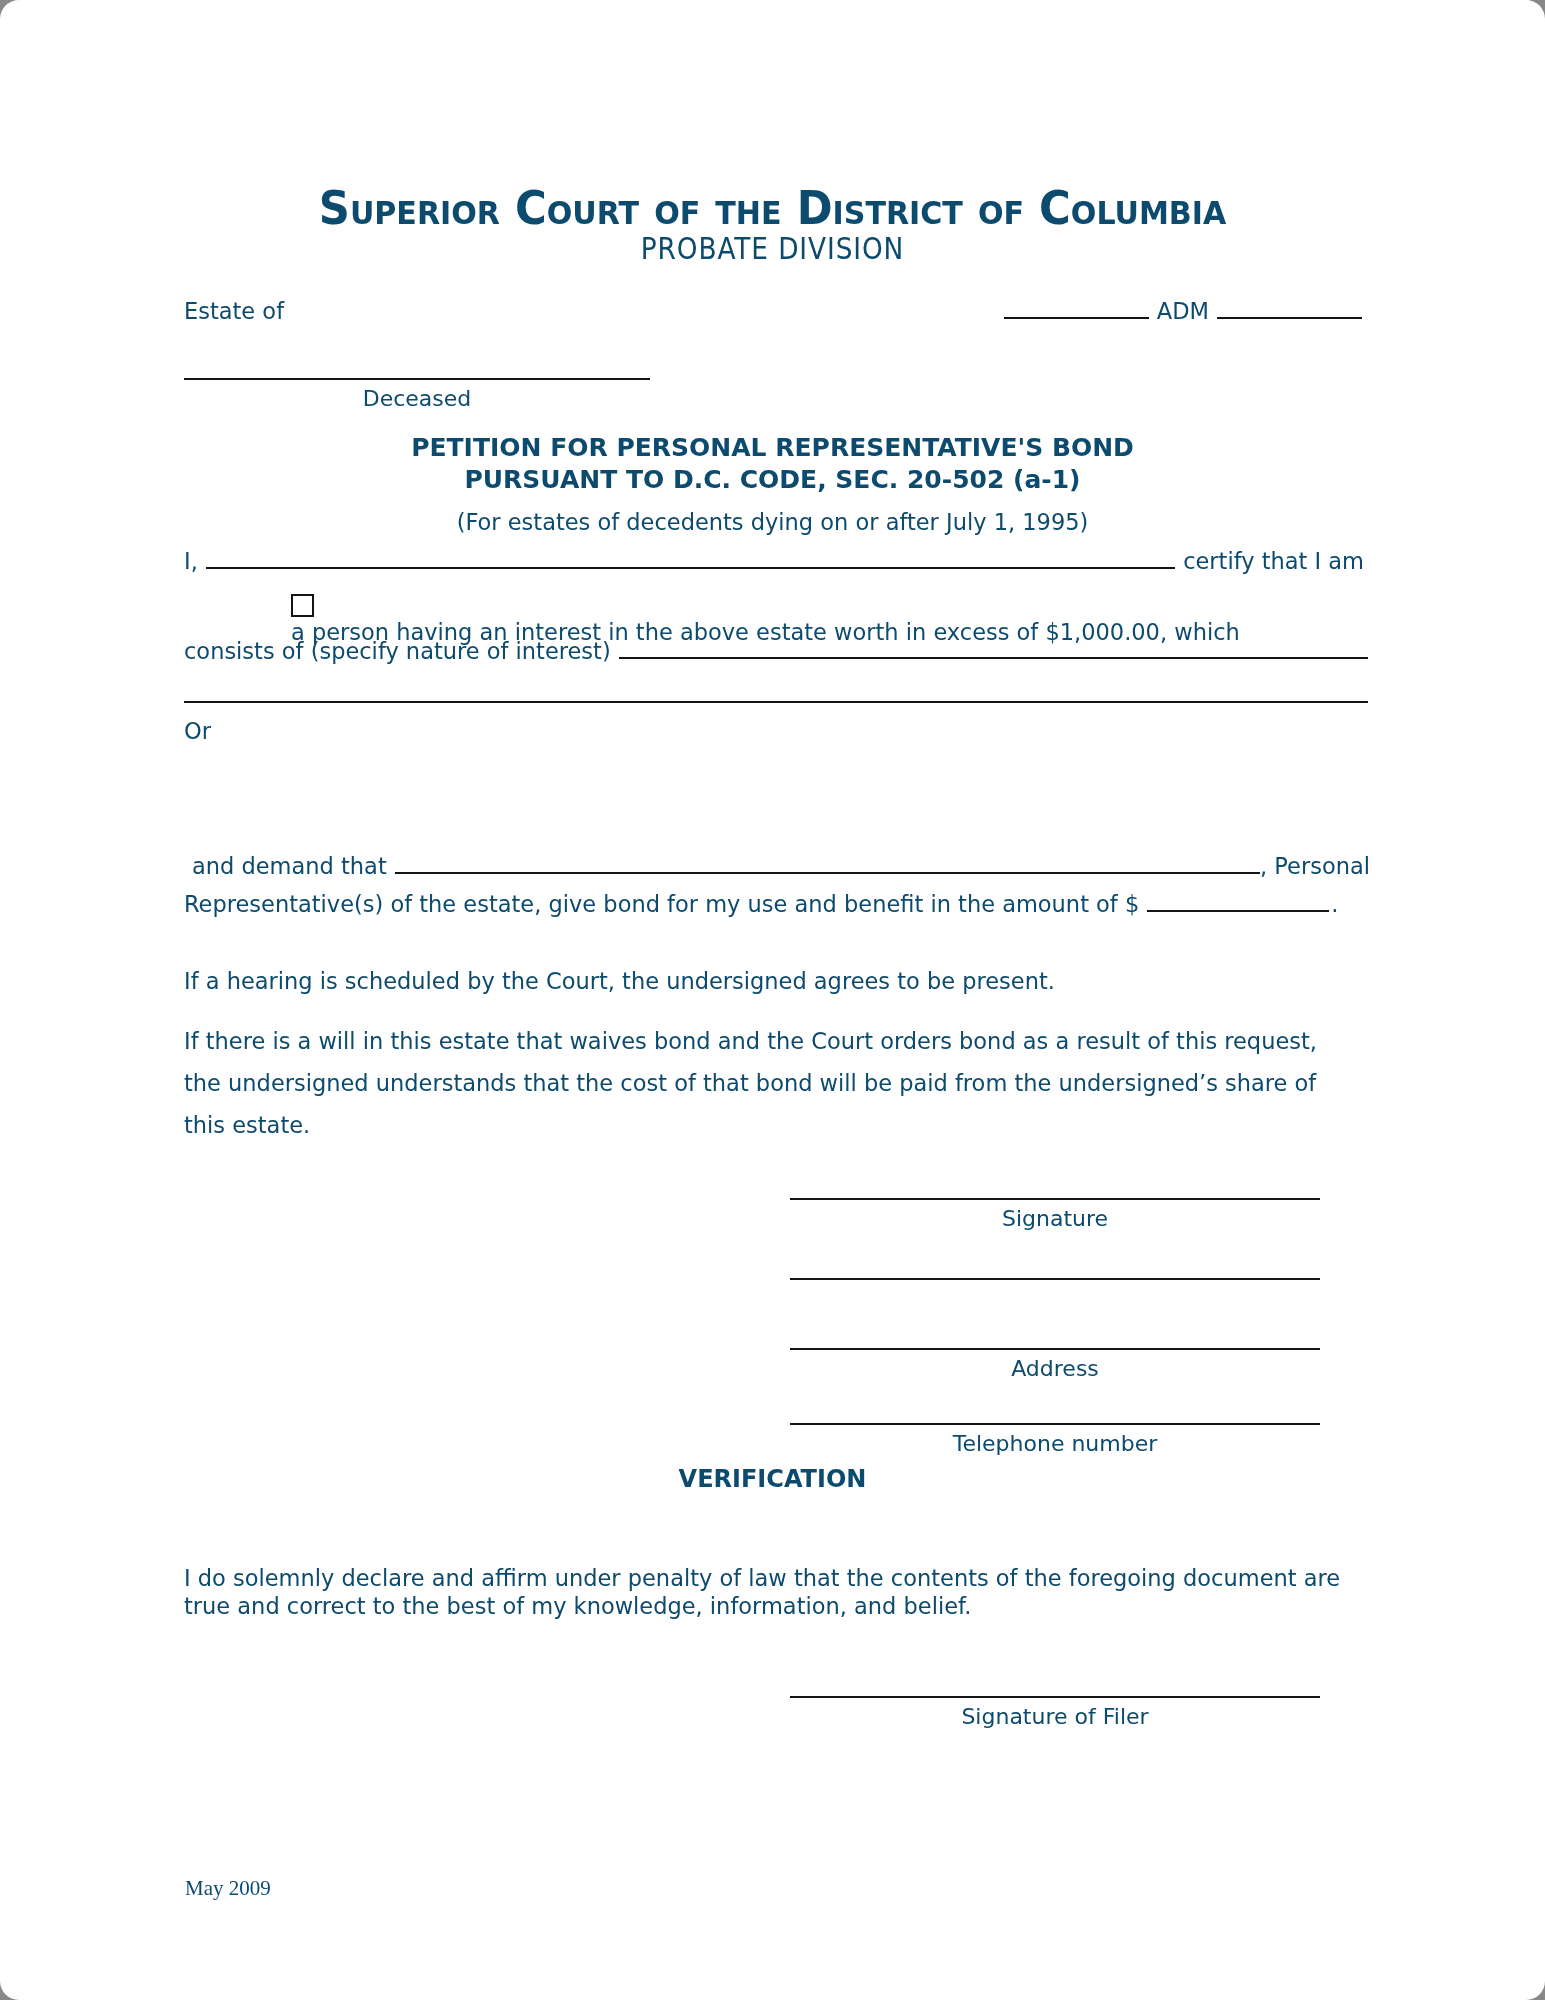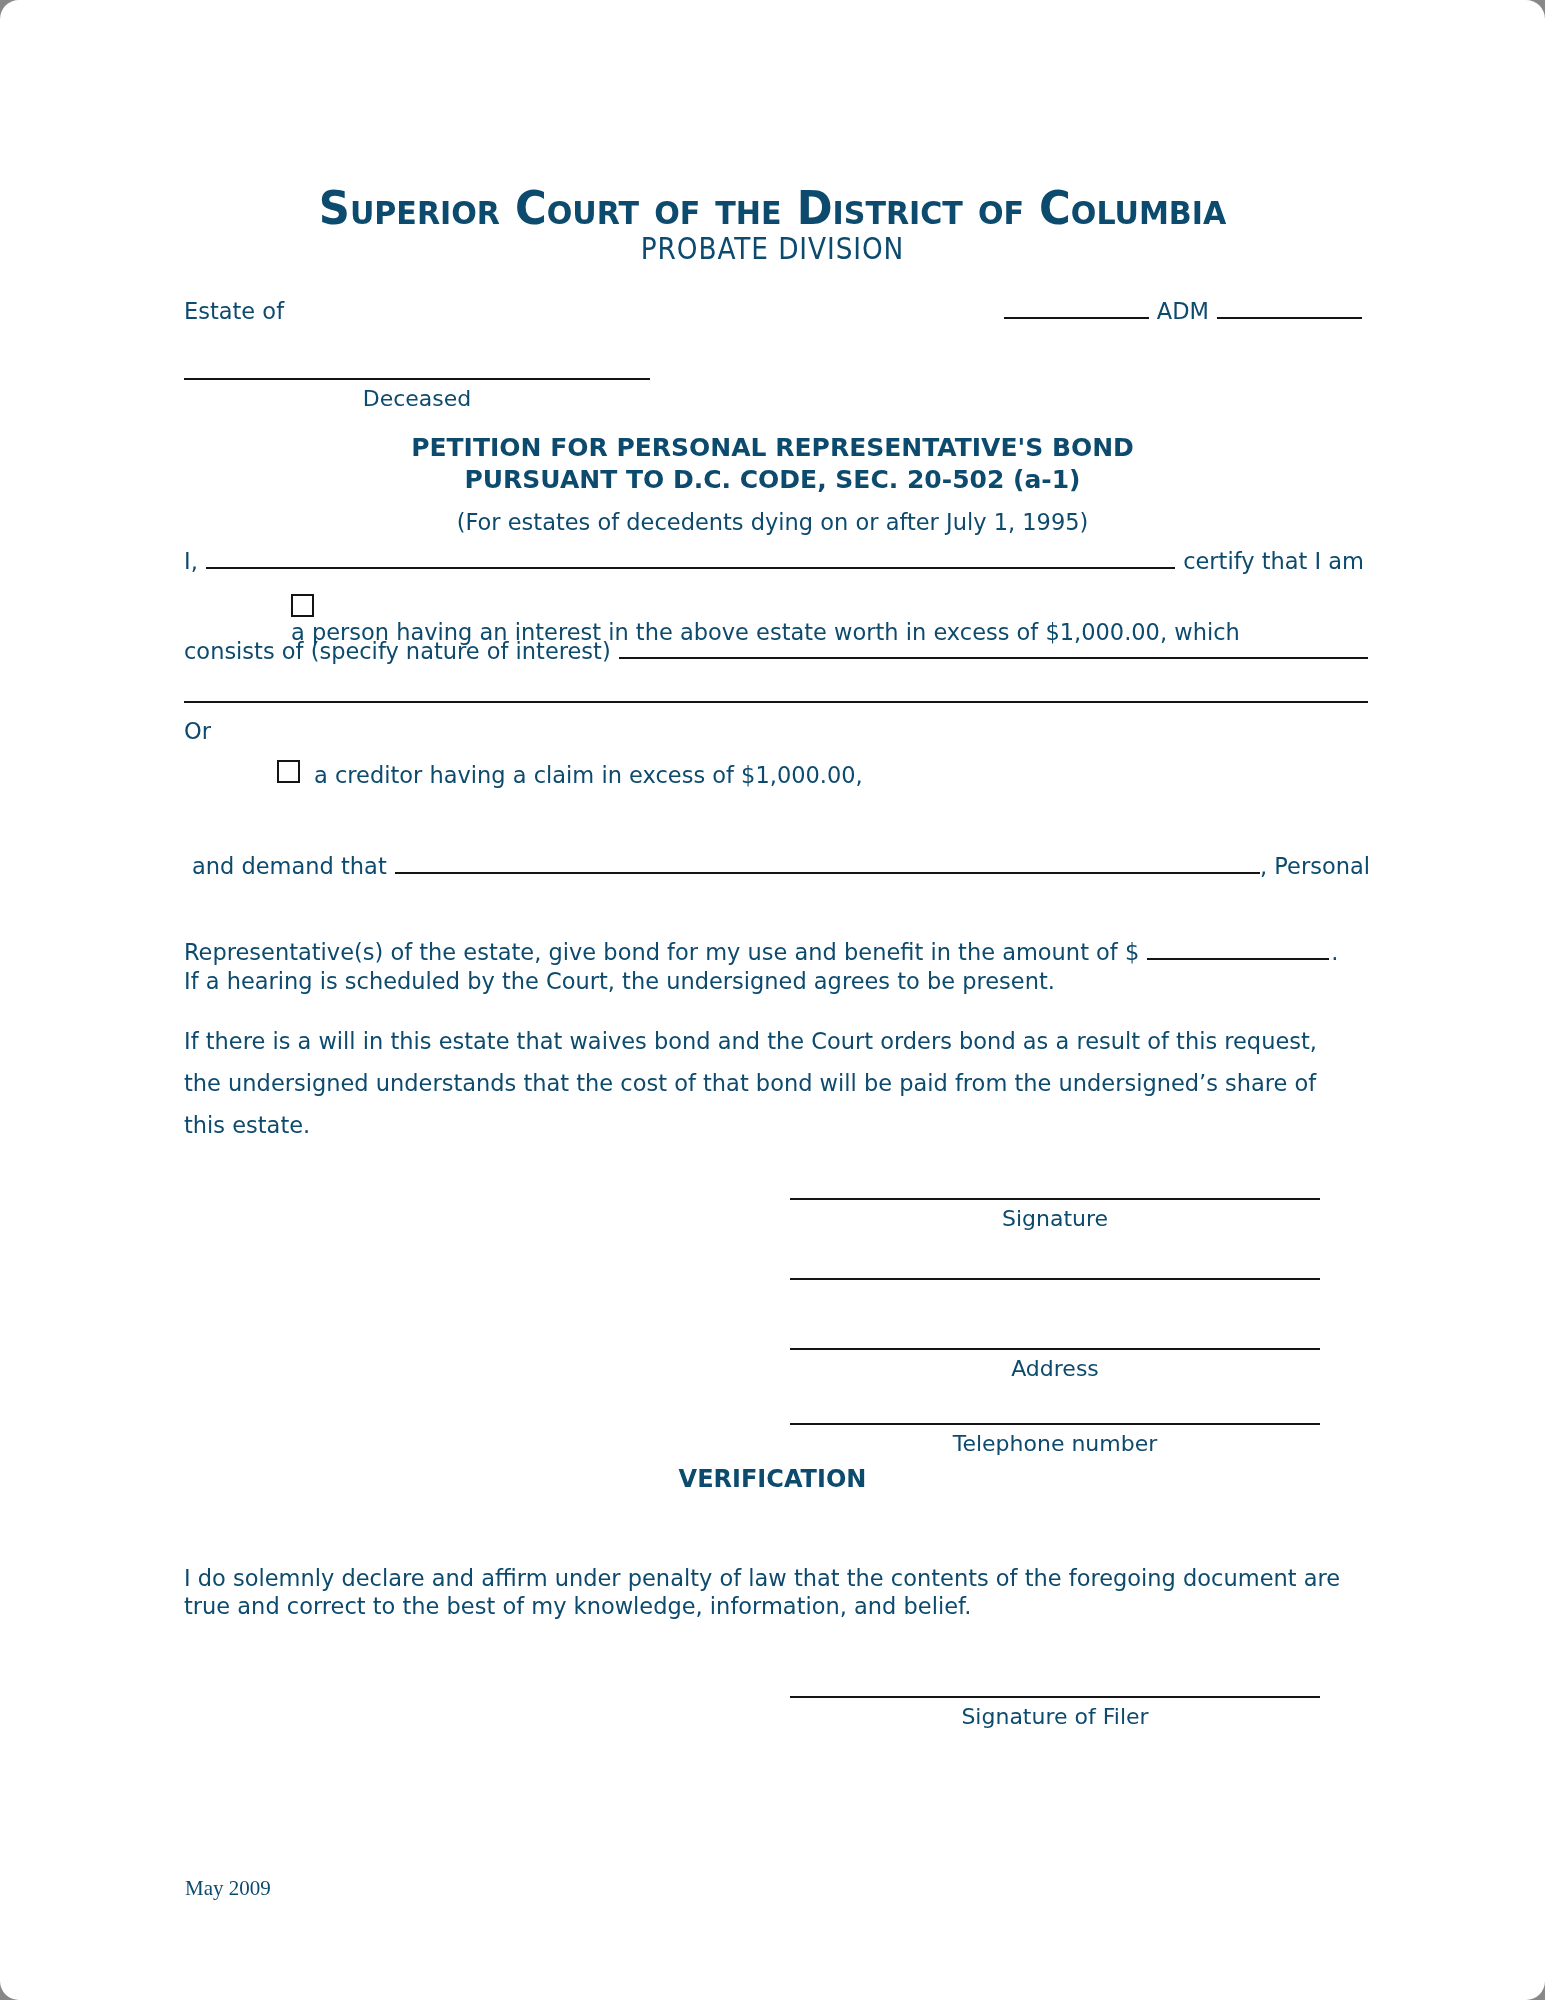--- a/index.html
+++ b/index.html
@@ -84,31 +84,27 @@
     <span style="margin-left:14px;">a person having an interest in the above estate worth in excess of $1,000.00, which</span>
   </div>
   <div class="row gap8" style="left:184px;top:636px;width:1184px;">
     <span>consists of (specify nature of interest)</span>
     <span class="blank grow"></span>
   </div>
   <div class="hline" style="left:184px;top:701px;width:1184px;"></div>
 
   <div class="body-text" style="left:184px;top:716px;">Or</div>
 
-  <div class="row" style="left:277px;top:760px;">
-    <span class="checkbox"></span>
-    <span style="margin-left:14px;">a creditor having a claim in excess of $1,000.00,</span>
-  </div>
 
   <div class="row gap8" style="left:192px;top:851px;width:1178px;">
     <span>and demand that</span>
     <span class="blank grow"></span>
     <span style="margin-left:0;">, Personal</span>
   </div>
-  <div class="row gap8" style="left:184px;top:937px;">
+  <div class="row gap8" style="left:184px;top:889px;">
     <span>Representative(s) of the estate, give bond for my use and benefit in the amount of $</span>
     <span class="blank" style="width:182px;"></span>
     <span style="margin-left:2px;">.</span>
   </div>
 
   <div class="body-text" style="left:184px;top:966px;">If a hearing is scheduled by the Court, the undersigned agrees to be present.</div>
 
   <div class="body-text" style="left:184px;top:1026px;">If there is a will in this estate that waives bond and the Court orders bond as a result of this request,</div>
   <div class="body-text" style="left:184px;top:1068px;">the undersigned understands that the cost of that bond will be paid from the undersigned’s share of</div>
   <div class="body-text" style="left:184px;top:1110px;">this estate.</div>

